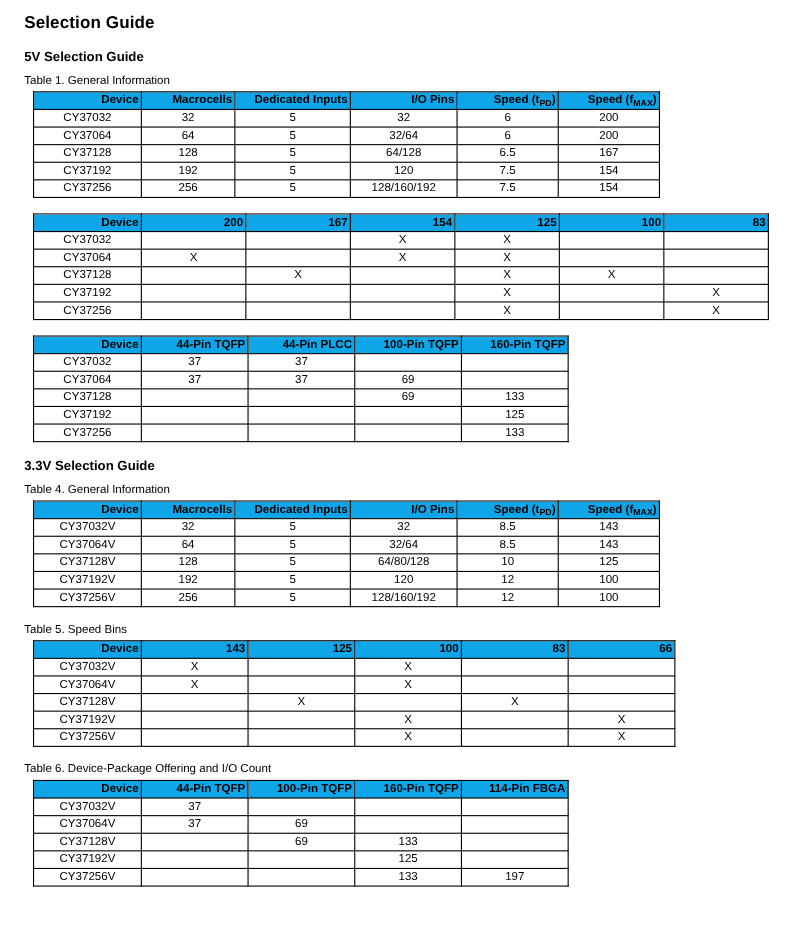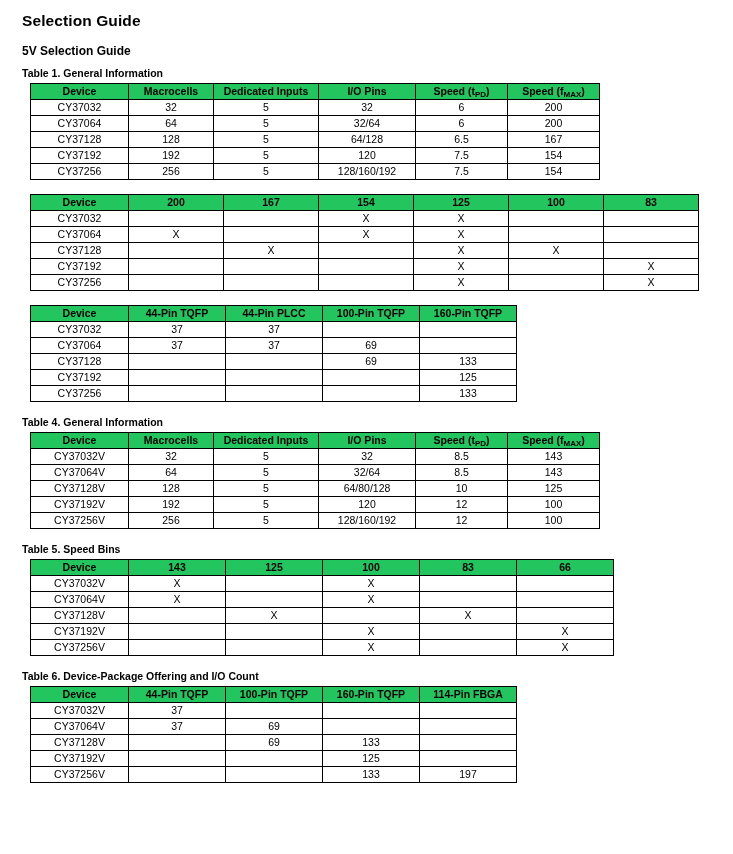--- a/index.html
+++ b/index.html
@@ -32,41 +32,42 @@
     margin: 0 0 9px 0;
   }
   .section {
     margin-bottom: 2px;
   }
   .table-block {
     margin-bottom: 14px;
   }
   .table-caption {
     font-size: 10.5px;
-    font-weight: bold;
+    font-weight: normal;
     margin: 0 0 4px 0;
   }
   table.grid {
     border-collapse: collapse;
     border: 1px solid #000000;
     table-layout: fixed;
   }
   table.grid th, table.grid td {
     border: 1px solid #000000;
     font-size: 10.5px;
     text-align: center;
     height: 15px;
     line-height: 13px;
     padding: 0 2px;
     overflow: hidden;
     white-space: nowrap;
   }
   table.grid th {
-    background: #22c55e;
+    background: #0ea5e9;
     font-weight: bold;
+    text-align: right;
   }
   table.grid td {
     background: #ffffff;
     font-weight: normal;
   }
   sub {
     font-size: 8px;
     vertical-align: baseline;
     position: relative;
     bottom: -2px;
@@ -269,20 +270,21 @@
                 <td></td>
                 <td></td>
                 <td></td>
                 <td>133</td>
               </tr>
             </tbody>
           </table>
         </div>
       </div>
       <div class="section">
+        <h2 class="section-title">3.3V Selection Guide</h2>
         <div class="table-block">
           <div class="table-caption">Table 4.  General Information</div>
           <table class="grid t1">
             <colgroup>
               <col style="width: 98px;">
               <col style="width: 85px;">
               <col style="width: 105px;">
               <col style="width: 97px;">
               <col style="width: 92px;">
               <col style="width: 92px;">

